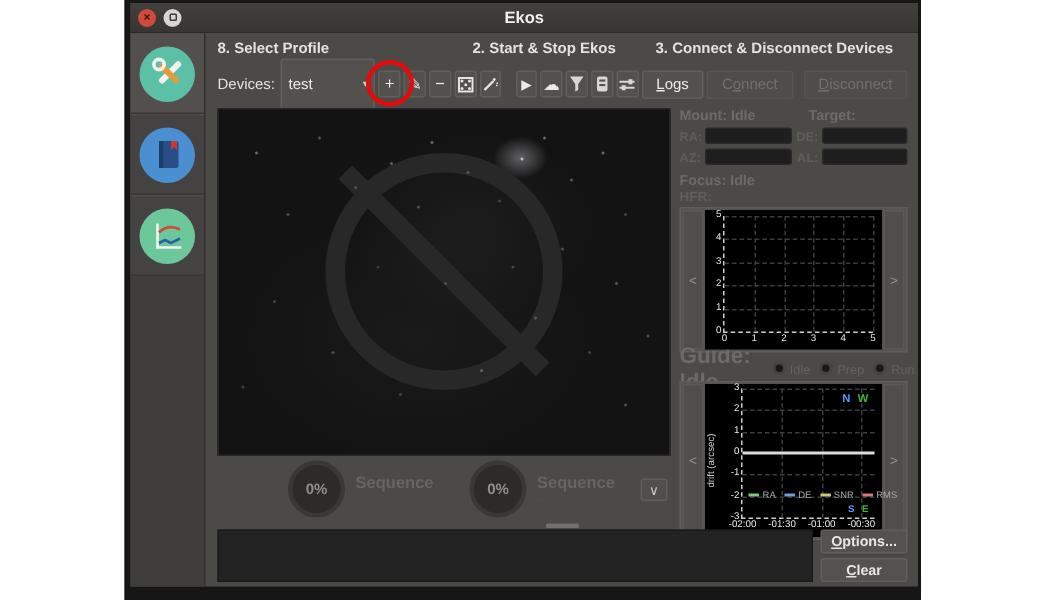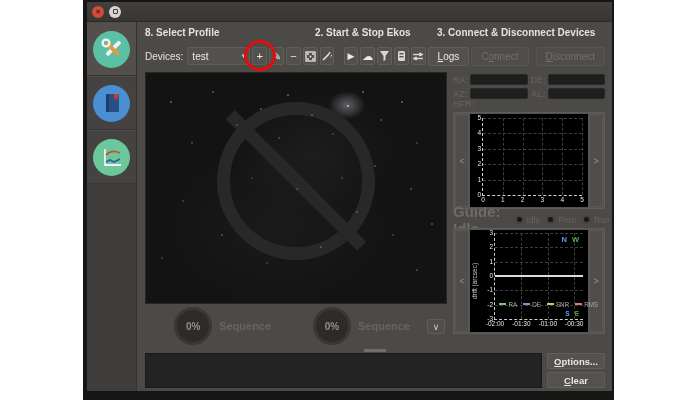--- a/index.html
+++ b/index.html
@@ -38,21 +38,21 @@
   .tc-analyze { background:#6cc79b; }
 
   
   .content { flex:1; display:flex; flex-direction:column; padding:5px 7px 0 8px; min-width:0; }
   .headers { display:flex; font-size:10px; font-weight:bold; color:#e4e2de; height:14px; flex:0 0 auto; }
   .hsec1 { width:170px; } .hsec2 { width:122px; } .hsec3 { flex:1; }
 
   .toolbar { display:flex; align-items:center; margin-top:4px; height:22px; gap:2px;
              font-size:10px; flex:0 0 auto; }
   .lbl-profile { color:#e4e2de; margin-right:2px; white-space:nowrap; }
-  .combo { width:72px; height:18px; background:#53514e; border:1px solid #605e5a;
+  .combo { width:72px; height:34px; background:#53514e; border:1px solid #605e5a;
            border-radius:2px; color:#eceae6; display:flex; align-items:center;
            padding:0 4px; cursor:default; }
   .combo .arrow { margin-left:auto; font-size:7px; color:#c9c7c3; }
   .tbtn { width:17px; height:18px; background:#53514e; border:1px solid #605e5a;
           border-radius:2px; color:#eceae6; display:flex; align-items:center;
           justify-content:center; font-size:11px; padding:0; position:relative; }
   .tbtn svg { display:block; }
   .playbtn { font-size:9px; }
   .txtbtn { height:19px; padding:0 9px; background:#53514e; border:1px solid #605e5a;
             border-radius:2px; color:#eceae6; font-size:10px; display:flex;
@@ -78,21 +78,21 @@
   .no-slash { position:absolute; left:50%; top:47%; width:186px; height:13px;
               margin-left:-93px; margin-top:-7px; background:#282828; transform:rotate(45deg); }
   .star { position:absolute; width:2px; height:2px; border-radius:50%; background:#cfcfd4; }
 
   .progressrow { height:44px; display:flex; align-items:center; justify-content:center;
                  gap:24px; position:relative; flex:0 0 auto; padding-left:10px; }
   .pgroup { display:flex; align-items:center; gap:7px; }
   .pcirc { width:38px; height:38px; border-radius:50%; background:#2c2b29;
            border:3px solid #393836; color:#918f8b; display:flex; align-items:center;
            justify-content:center; font-size:10px; font-weight:bold; }
-  .ptxt { display:flex; flex-direction:row; }
+  .ptxt { display:flex; flex-direction:column; }
   .plabel { color:#67655f; font-size:11px; font-weight:bold; }
   .ptime { color:#53514d; font-size:7px; margin-top:2px; }
   .chevbtn { position:absolute; right:2px; top:15px; width:18px; height:15px;
              background:#514f4c; border:1px solid #5f5d5a; border-radius:2px;
              color:#cbc9c5; font-size:9px; display:flex; align-items:center;
              justify-content:center; }
 
   
   .rightcol { width:152px; display:flex; flex-direction:column; flex:0 0 auto; }
   .statusline { display:flex; color:#6d6b67; font-weight:bold; font-size:9.5px;
@@ -149,20 +149,21 @@
 <body>
 
 <div class="canvas">
   <div class="window">
 
     <div class="titlebar">
       <div class="winbtn close">×</div>
       <div class="winbtn maxb">
           <div class="sq"></div>
         </div>
+      <div class="wintitle">Ekos</div>
     </div>
 
     <div class="wbody">
 
       <div class="tabbar">
         <div class="tab selected">
           <div class="tab-circle tc-setup">
             <svg width="26" height="26" viewBox="0 0 26 26">
               <rect x="11.5" y="2" width="4" height="19" rx="1.5" fill="#f2f2ef" transform="rotate(45 13 13)"></rect>
               <rect x="11.5" y="5" width="4" height="17" rx="1.5" fill="#e39a3b" transform="rotate(-45 13 13)"></rect>
@@ -315,31 +316,38 @@
                   <span class="ptime">--:--:--</span>
                 </div>
               </div>
               <button class="chevbtn">
                 <span>∨</span>
               </button>
             </div>
           </div>
 
           <div class="rightcol">
+            <div class="statusline">
+              <span class="half"><span>Mount:</span> <span>Idle</span></span>
+              <span>Target:</span>
+            </div>
             <div class="coordgrid">
               <span class="coordlbl">RA:</span>
               <div class="coordfield"></div>
               <span class="coordlbl" style="text-align:right">DE:</span>
               <div class="coordfield"></div>
               <span class="coordlbl">AZ:</span>
               <div class="coordfield"></div>
               <span class="coordlbl" style="text-align:right">AL:</span>
               <div class="coordfield"></div>
             </div>
 
+            <div class="statusline" style="margin-top:5px">
+              <span><span>Focus:</span> <span>Idle</span></span>
+            </div>
             <div class="dimsub">HFR:</div>
 
             <div class="chartframe" style="height:97px">
               <button class="chartarrow">&lt;</button>
               <div class="plot">
                   <div class="plot-area" style="inset: 4px 6px 11px 12px;">
                     <div class="xtick" style="left: 0%;">0</div>
                     <div class="vline" style="left: 20%;"></div>
                     <div class="xtick" style="left: 20%;">1</div>
                     <div class="vline" style="left: 40%;"></div>

